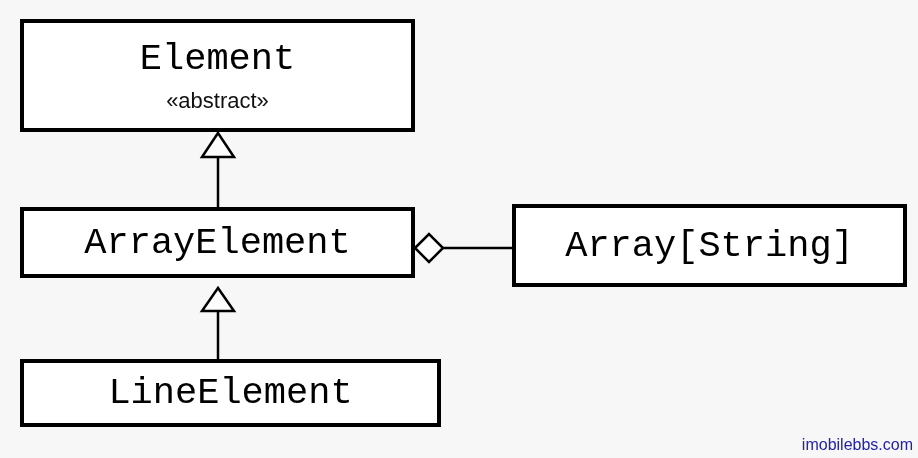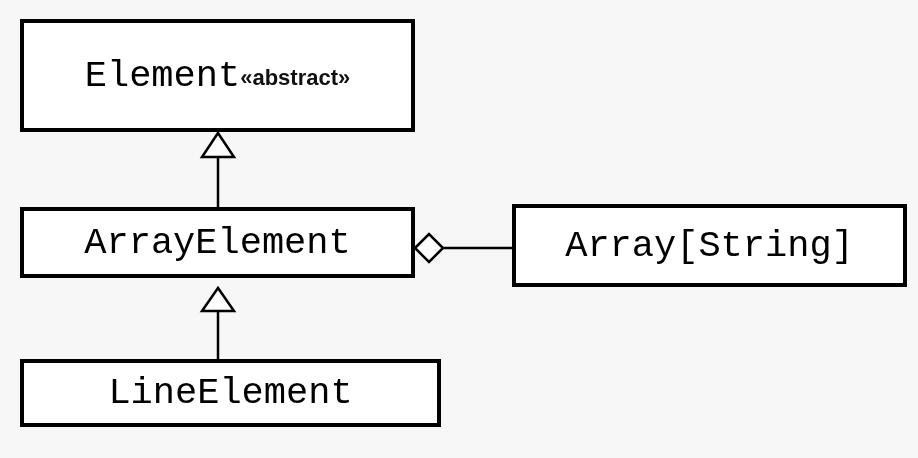--- a/index.html
+++ b/index.html
@@ -22,39 +22,38 @@
     width: 918px;
     height: 458px;
     pointer-events: none;
   }
   .uml-box {
     position: absolute;
     box-sizing: border-box;
     background: #ffffff;
     border: 4px solid #000000;
     display: flex;
-    flex-direction: row;
+    flex-direction: column;
     align-items: center;
     justify-content: center;
   }
   .class-name {
     font-family: "Liberation Mono", "DejaVu Sans Mono", monospace;
     font-size: 37px;
     line-height: 46px;
     color: #000000;
     white-space: nowrap;
   }
   .stereotype {
     font-family: "Liberation Sans", "DejaVu Sans", sans-serif;
     font-size: 22px;
     line-height: 30px;
     color: #111111;
     margin-top: 4px;
     white-space: nowrap;
-    font-weight: bold;
   }
   .box-element      { left: 20px;  top: 19px;  width: 395px; height: 113px; }
   .box-arrayelement { left: 20px;  top: 207px; width: 395px; height: 71px; }
   .box-arraystring  { left: 512px; top: 204px; width: 395px; height: 83px; }
   .box-lineelement  { left: 20px;  top: 359px; width: 421px; height: 68px; }
   .watermark {
     position: absolute;
     right: 5px;
     bottom: 4px;
     font-family: "Liberation Sans", "DejaVu Sans", sans-serif;
@@ -89,14 +88,15 @@
   </div>
 
   <div class="uml-box box-arraystring">
     <div class="class-name">Array[String]</div>
   </div>
 
   <div class="uml-box box-lineelement">
     <div class="class-name">LineElement</div>
   </div>
 
+  <div class="watermark">imobilebbs.com</div>
 
 </div>
 
 </body></html>

